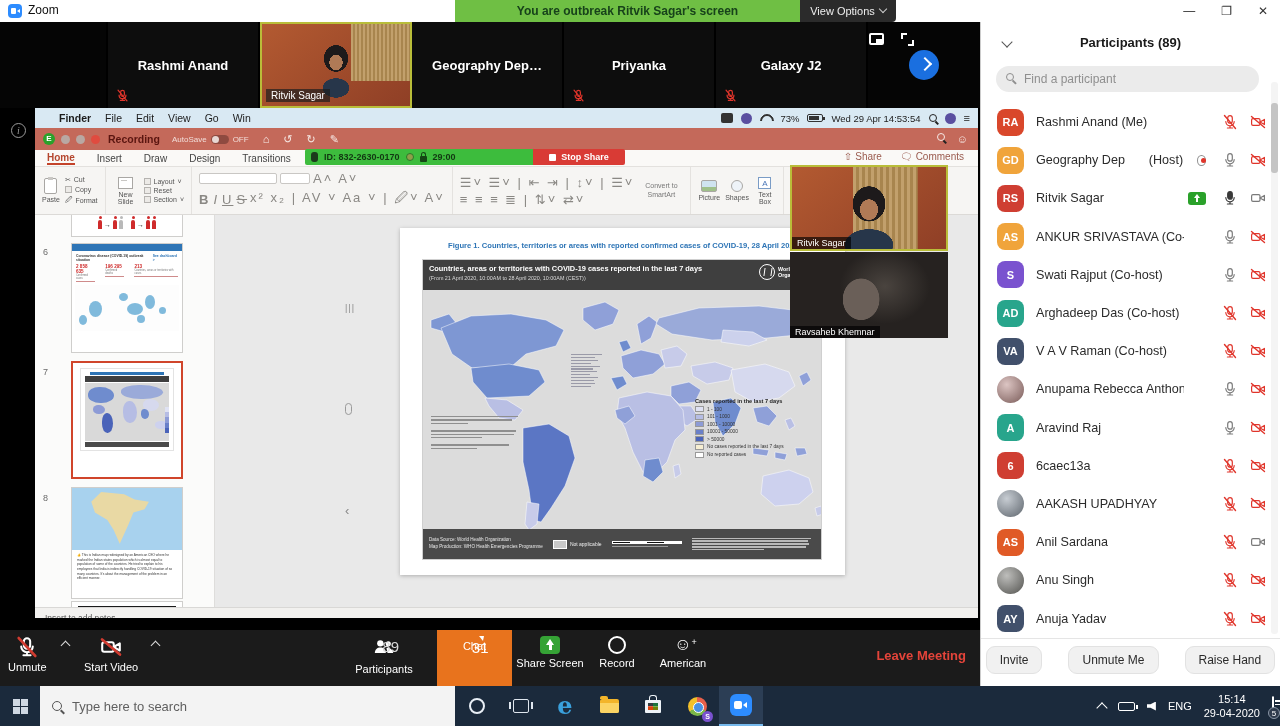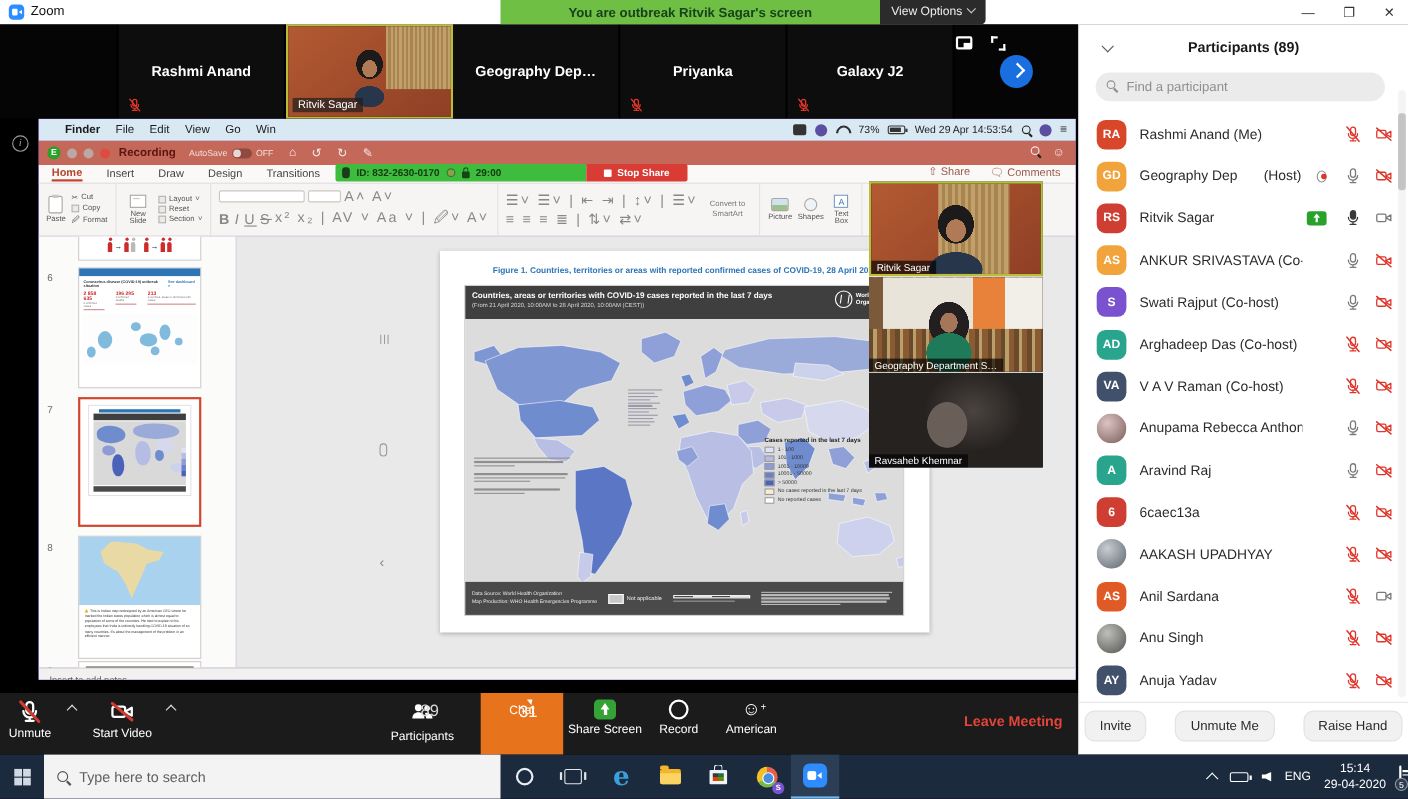--- a/index.html
+++ b/index.html
@@ -53,21 +53,21 @@
   .ic-gallery:before{content:"";position:absolute;right:-1px;bottom:-1px;width:7px;height:5px;background:#fff;}
   .ic-fullscr{width:13px;height:13px;position:relative;}
   .ic-fullscr:before,.ic-fullscr:after{content:"";position:absolute;width:4px;height:4px;border:2px solid #fff;}
   .ic-fullscr:before{left:0;top:0;border-right:none;border-bottom:none;}
   .ic-fullscr:after{right:0;bottom:0;border-left:none;border-top:none;}
 
   
   #share-area{position:absolute;left:0;top:86px;width:980px;height:522px;background:#000;}
   .info-badge{position:absolute;left:11px;top:15px;width:15px;height:15px;border:1.5px solid #9a9a9a;border-radius:50%;
     color:#9a9a9a;font-size:10px;font-style:italic;font-family:"Liberation Serif",serif;text-align:center;line-height:14px;}
-  #mac{position:absolute;left:35px;top:0;width:943px;height:510px;background:#8b5cf6;overflow:hidden;}
+  #mac{position:absolute;left:35px;top:0;width:943px;height:510px;background:#eab308;overflow:hidden;}
 
   
   #macbar{position:absolute;left:0;top:0;width:943px;height:20px;background:#d9e9f3;display:flex;align-items:center;
     font-size:10.5px;color:#1c1c1c;padding-left:10px;gap:14px;}
   .apple{font-size:11px;}
   .mmi.bold{font-weight:bold;}
   #macstatus{position:absolute;right:8px;top:0;height:20px;display:flex;align-items:center;gap:8px;font-size:9.5px;color:#222;}
   .st-ic{width:12px;height:10px;background:#333;border-radius:2px;}
   .st-ic.round{border-radius:50%;width:11px;height:11px;background:#5a4fa0;}
   .st-wifi{width:12px;height:9px;position:relative;}
@@ -796,24 +796,20 @@
       <div id="notesbar">Insert to add notes</div>
     </div>
 
     <div id="overlays">
 
         <div class="ovid style-ritvik active">
           <div class="ovbg"></div>
           <span class="ovname">Ritvik Sagar</span>
         </div>
 
-        <div class="ovid style-geo">
-          <div class="ovbg"></div>
-          <span class="ovname">Geography  Department S…</span>
-        </div>
 
         <div class="ovid style-rav">
           <div class="ovbg"></div>
           <span class="ovname">Ravsaheb Khemnar</span>
         </div>
       </div>
   </div>
 
   <div id="zoombar">
     <div class="zb-item" style="left:8px;">

